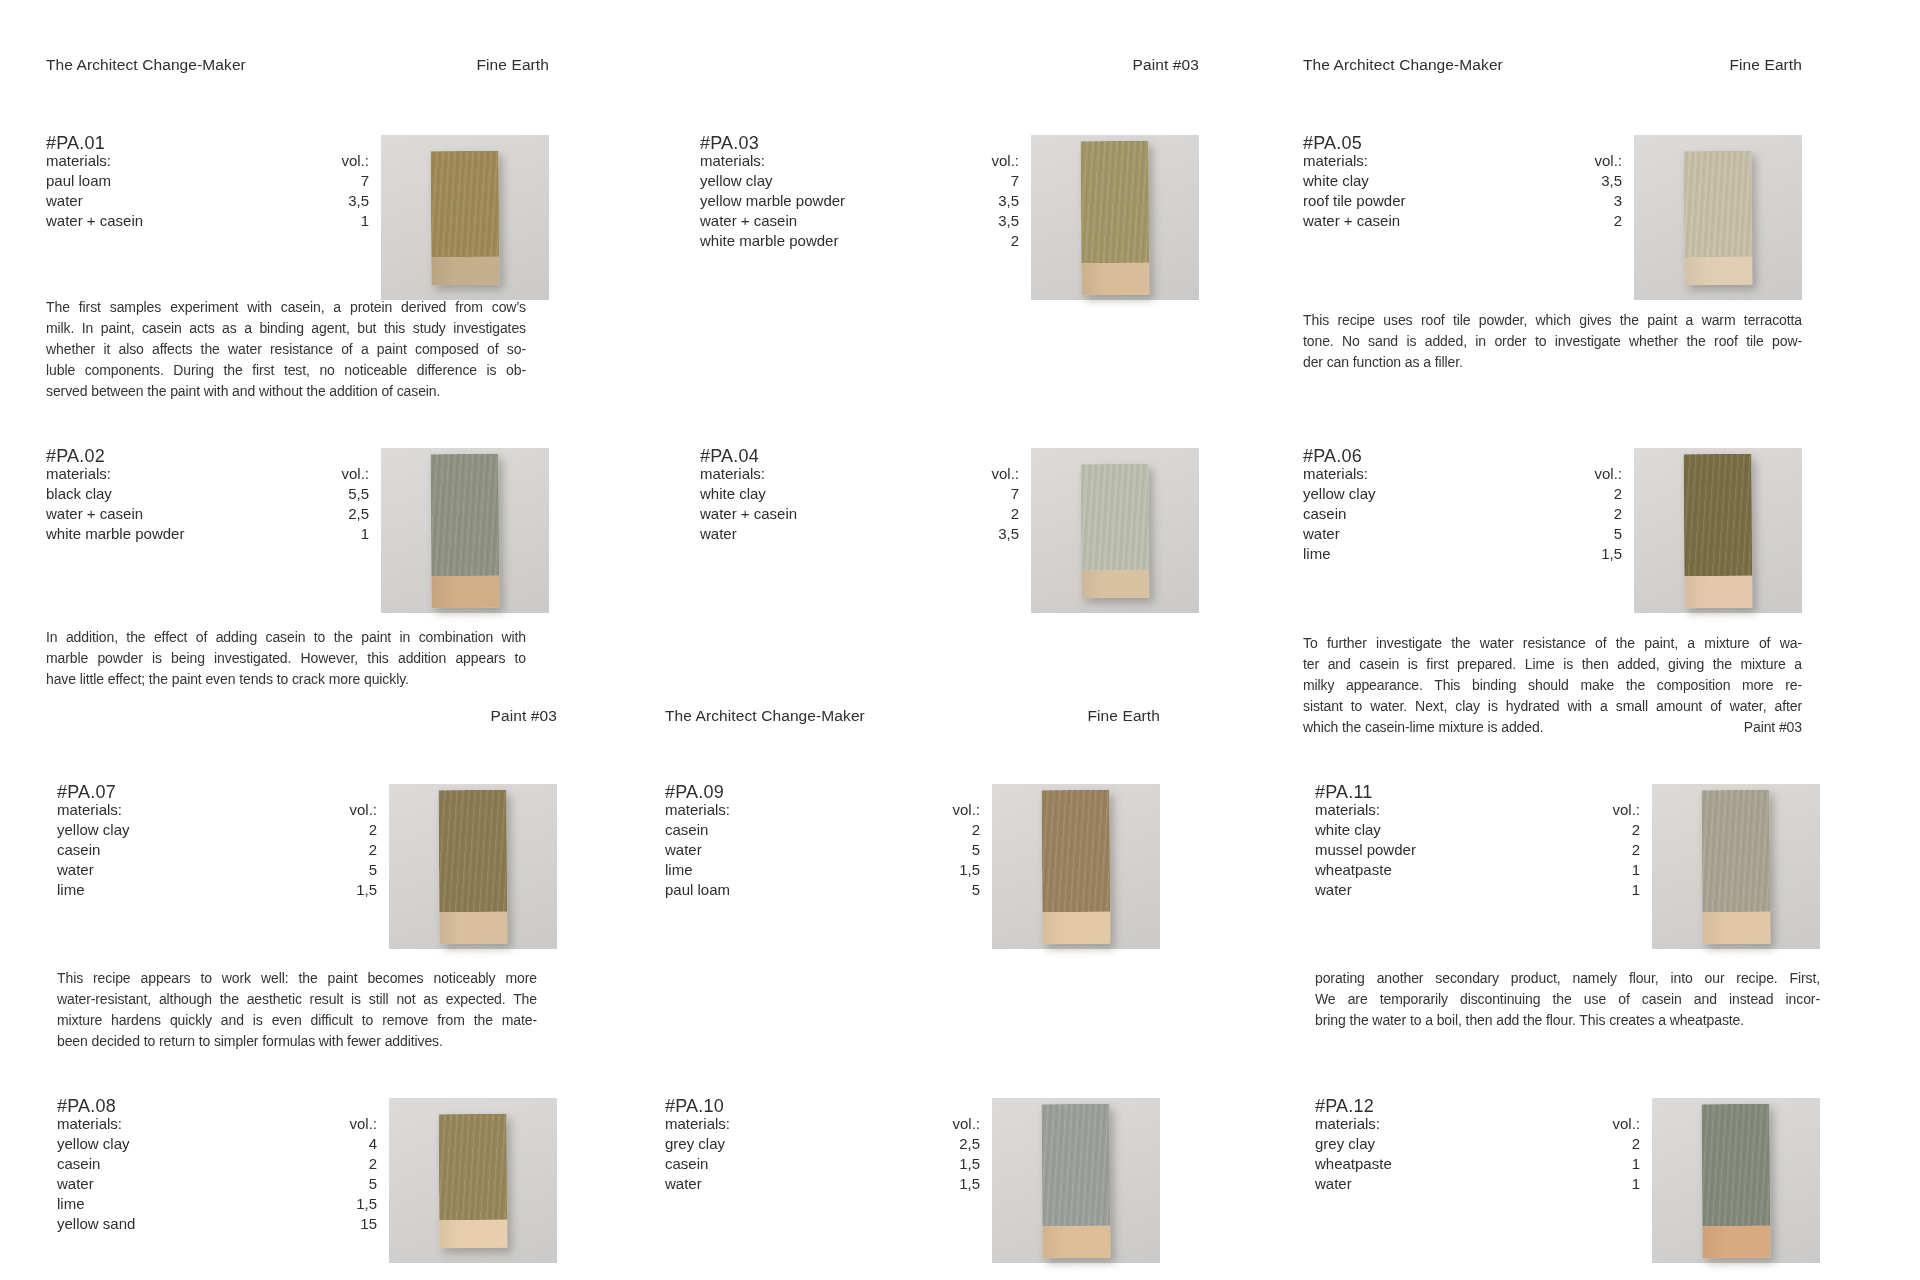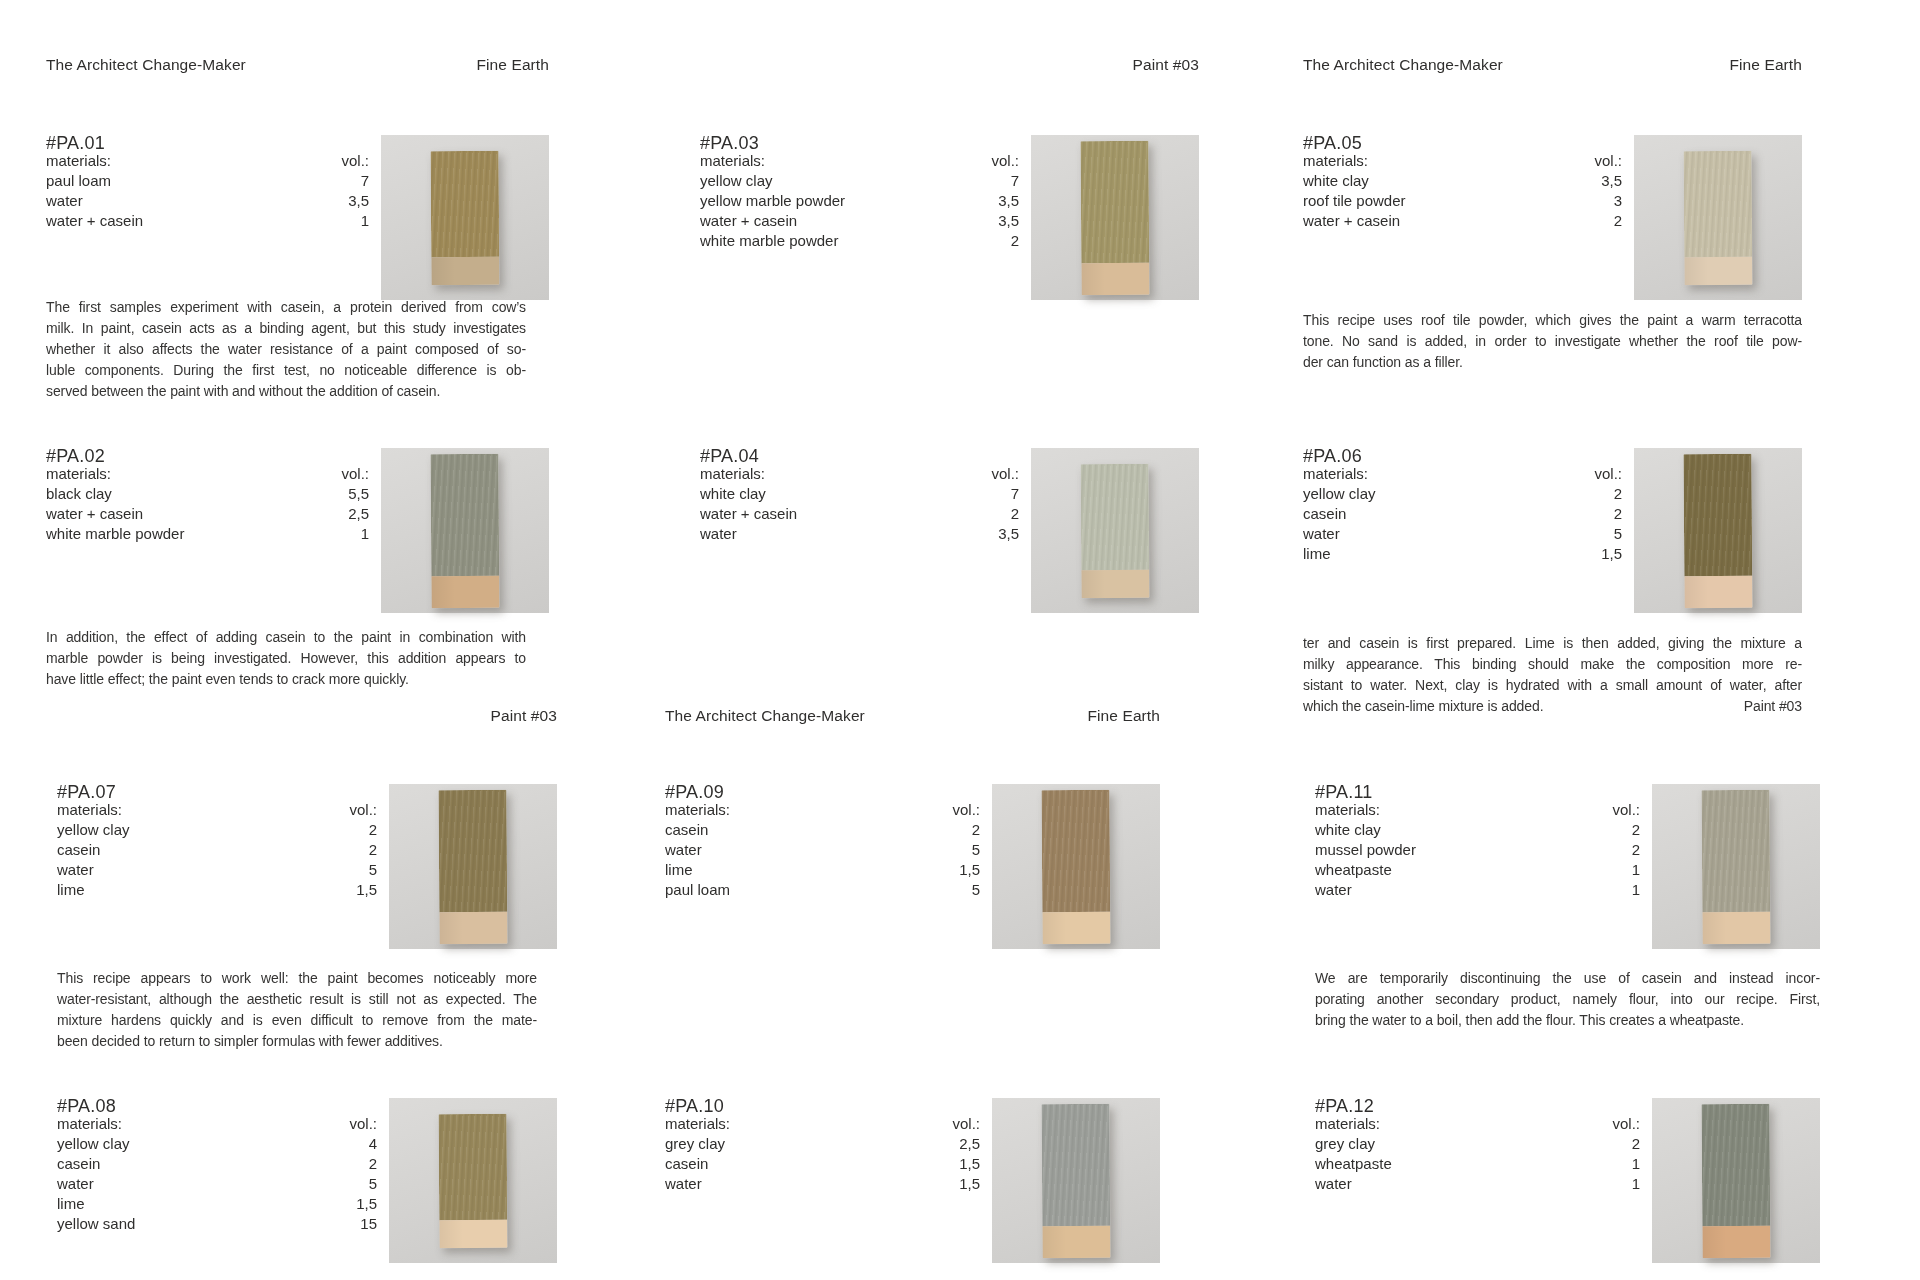--- a/index.html
+++ b/index.html
@@ -254,20 +254,21 @@
             <span class="mvol">1,5</span>
           </div>
         </div>
       </div>
       <div class="para pa">
         <div class="ln">This recipe uses roof tile powder, which gives the paint a warm terracotta</div>
         <div class="ln">tone. No sand is added, in order to investigate whether the roof tile pow-</div>
         <div class="ln last">der can function as a filler.</div>
       </div>
       <div class="para pb">
+        <div class="ln">To further investigate the water resistance of the paint, a mixture of wa-</div>
         <div class="ln">ter and casein is first prepared. Lime is then added, giving the mixture a</div>
         <div class="ln">milky appearance. This binding should make the composition more re-</div>
         <div class="ln">sistant to water. Next, clay is hydrated with a small amount of water, after</div>
         <div class="ln last tailrow">
           <span>which the casein-lime mixture is added.</span>
           <span class="tail">Paint #03</span>
         </div>
       </div>
     </div>
   <div class="page" id="p4">
@@ -468,18 +469,18 @@
             <span class="mname">wheatpaste</span>
             <span class="mvol">1</span>
           </div>
           <div class="mrow">
             <span class="mname">water</span>
             <span class="mvol">1</span>
           </div>
         </div>
       </div>
       <div class="para pa">
+        <div class="ln">porating another secondary product, namely flour, into our recipe. First,</div>
         <div class="ln">We are temporarily discontinuing the use of casein and instead incor-</div>
-        <div class="ln">porating another secondary product, namely flour, into our recipe. First,</div>
         <div class="ln last">bring the water to a boil, then add the flour. This creates a wheatpaste.</div>
       </div>
     </div>
 </div>
 
 </body></html>

